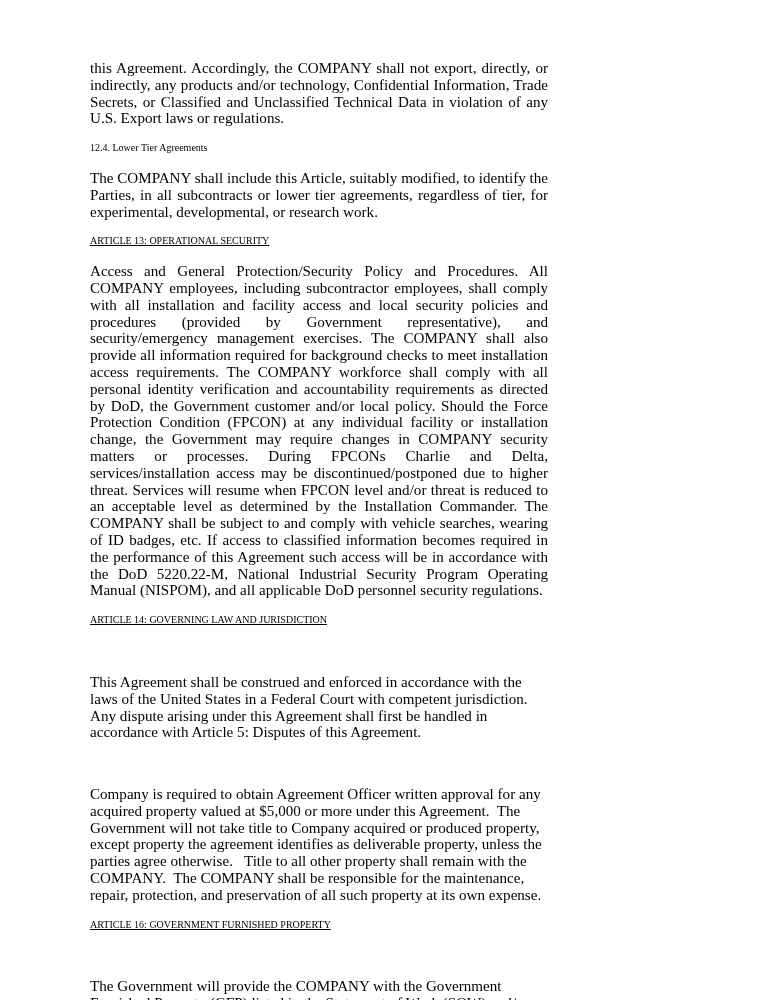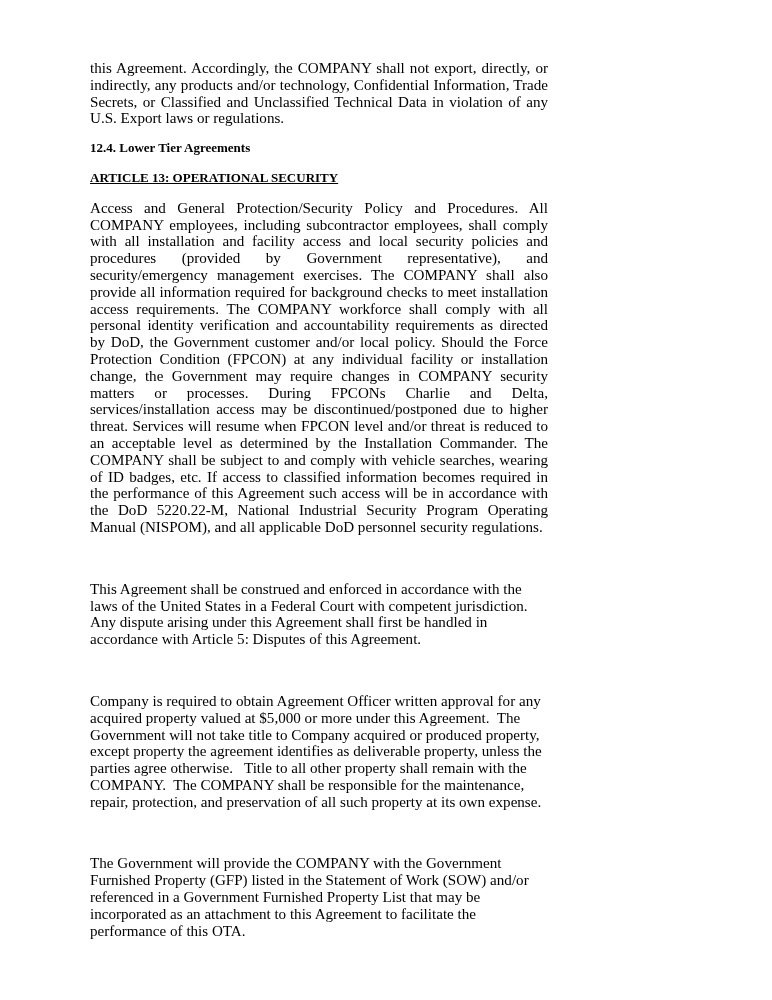--- a/index.html
+++ b/index.html
@@ -21,22 +21,22 @@
     width: 636px;
     color: #000000;
     font-family: "Liberation Serif", "DejaVu Serif", serif;
     font-size: 15.1px;
     line-height: 16.8px;
   }
   .doc-block {
     margin: 0 0 13px 0;
   }
   .heading {
-    font-weight: bold;
-    font-size: 13px;
+    font-weight: normal;
+    font-size: 10px;
     line-height: 16.8px;
   }
   .underline {
     text-decoration: underline;
   }
   .extra-space {
     margin-top: 4px;
   }
   .align-justify {
     text-align: justify;
@@ -47,19 +47,22 @@
     margin-top: 45px;
   }
 </style>
 </head>
 <body>
 
 <main class="page">
   <div class="content" id="doc-content">
       <p class="doc-block paragraph align-justify">this Agreement. Accordingly, the COMPANY shall not export, directly, or indirectly, any products and/or technology, Confidential Information, Trade Secrets, or Classified and Unclassified Technical Data in violation of any U.S. Export laws or regulations.</p>
       <h2 class="doc-block heading">12.4. Lower Tier Agreements</h2>
+      <p class="doc-block paragraph align-justify">The COMPANY shall include this Article, suitably modified, to identify the Parties, in all subcontracts or lower tier agreements, regardless of tier, for experimental, developmental, or research work.</p>
       <h2 class="doc-block heading underline extra-space">ARTICLE 13: OPERATIONAL SECURITY</h2>
       <p class="doc-block paragraph align-justify">Access and General Protection/Security Policy and Procedures. All COMPANY employees, including subcontractor employees, shall comply with all installation and facility access and local security policies and procedures (provided by Government representative), and security/emergency management exercises. The COMPANY shall also provide all information required for background checks to meet installation access requirements.  The COMPANY workforce shall comply with all personal identity verification and accountability requirements as directed by DoD, the Government customer and/or local policy. Should the Force Protection Condition (FPCON) at any individual facility or installation change, the Government may require changes in COMPANY security matters or processes. During FPCONs Charlie and Delta, services/installation access may be discontinued/postponed due to higher threat. Services will resume when FPCON level and/or threat is reduced to an acceptable level as determined by the Installation Commander.  The COMPANY shall be subject to and comply with vehicle searches, wearing of ID badges, etc. If access to classified information becomes required in the performance of this Agreement such access will be in accordance with the DoD 5220.22-M, National Industrial Security Program Operating Manual (NISPOM), and all applicable DoD personnel security regulations.</p>
+      <h2 class="doc-block heading underline">ARTICLE 14: GOVERNING LAW AND JURISDICTION</h2>
       <p class="doc-block paragraph align-left">This Agreement shall be construed and enforced in accordance with the laws of the United States in a Federal Court with competent jurisdiction. Any dispute arising under this Agreement shall first be handled in accordance with Article 5: Disputes of this Agreement.</p>
       <p class="doc-block paragraph align-left">Company is required to obtain Agreement Officer written approval for any acquired property valued at $5,000 or more under this Agreement.  The Government will not take title to Company acquired or produced property, except property the agreement identifies as deliverable property, unless the parties agree otherwise.   Title to all other property shall remain with the COMPANY.  The COMPANY shall be responsible for the maintenance, repair, protection, and preservation of all such property at its own expense.</p>
+      <h2 class="doc-block heading underline extra-space">ARTICLE 16: GOVERNMENT FURNISHED PROPERTY</h2>
       <p class="doc-block paragraph align-left">The Government will provide the COMPANY with the Government Furnished Property (GFP) listed in the Statement of Work (SOW) and/or referenced in a Government Furnished Property List that may be incorporated as an attachment to this Agreement to facilitate the performance of this OTA.</p>
     </div>
 </main>
 
 </body></html>

